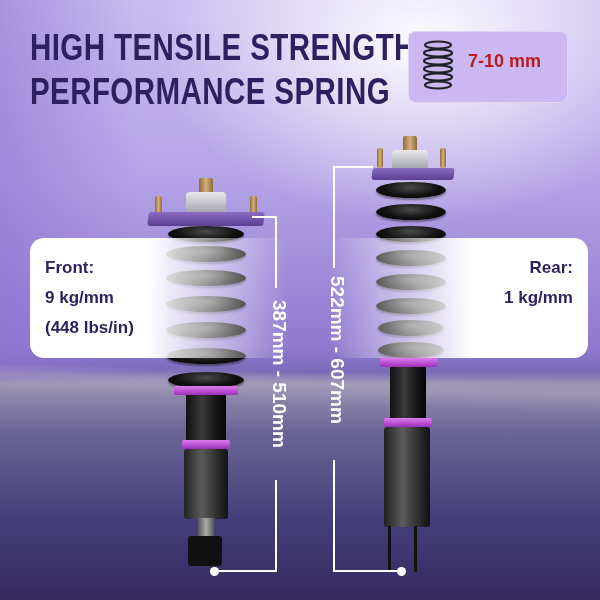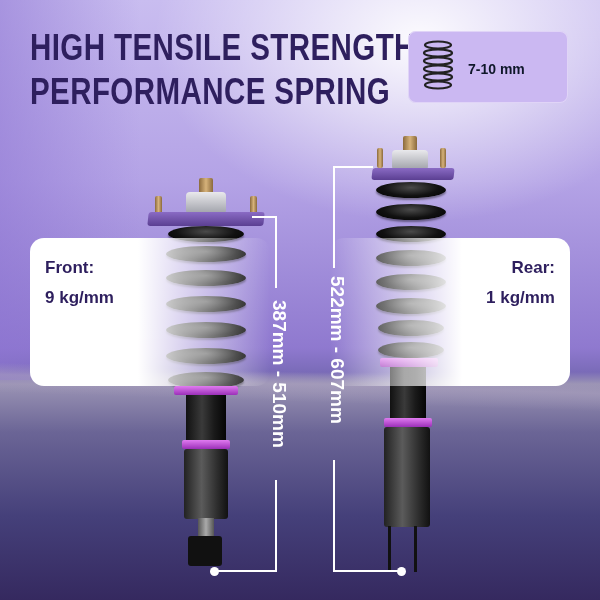--- a/index.html
+++ b/index.html
@@ -32,26 +32,26 @@
       position: absolute; left: 408px; top: 31px; width: 160px; height: 72px;
       background: #cbb8f2; border-radius: 8px;
       box-shadow: 0 0 0 1px rgba(255,255,255,0.4) inset;
     }
     .preload-card .spring-icon { position: absolute; left: 12px; top: 8px; width: 36px; height: 56px; }
     .preload-card .label {
       position: absolute; left: 60px; top: 16px; font-size: 14px; color: #3b2a6b;
       font-family: "Liberation Sans", sans-serif;
     }
     .preload-card .value {
-      position: absolute; left: 60px; top: 30px; font-size: 14px; font-weight: 700; color: #0f172a;
+      position: absolute; left: 60px; top: 20px; font-size: 18px; font-weight: 700; color: #b91c1c;
       font-family: "Liberation Sans", sans-serif;
     }
     .spec-card {
-      position: absolute; top: 238px; height: 148px; border-radius: 14px;
-      font-family: "Liberation Sans", sans-serif; font-weight: 700; color: #2e1f5e;
+      position: absolute; top: 238px; height: 120px; border-radius: 14px;
+      font-family: "Liberation Sans", sans-serif; font-weight: 700; color: #2e1f5e; padding-left: 18px;
     }
     .spec-card.front {
       left: 30px; width: 240px;
       background: linear-gradient(90deg, #ffffff 0%, #ffffff 45%, rgba(255,255,255,0.0) 100%);
     }
     .spec-card.rear {
       left: 330px; width: 240px;
       background: linear-gradient(270deg, #ffffff 0%, #ffffff 45%, rgba(255,255,255,0.0) 100%);
     }
     .spec-card .line { position: absolute; font-size: 17px; line-height: 20px; }
@@ -151,20 +151,21 @@
   <div class="body-tube" style="left:390px;top:367px;width:36px;height:52px;"></div>
   <div class="collar" style="left:384px;top:418px;width:48px;"></div>
   <div class="lower-tube" style="left:384px;top:427px;width:46px;height:100px;"></div>
   <div class="leg" style="left:388px;top:526px;width:3px;height:46px;"></div>
   <div class="leg" style="left:414px;top:526px;width:3px;height:46px;"></div>
 </div>
 
 <div class="spec-card front">
   <div class="line l1">Front:</div>
   <div class="line l2">9 kg/mm</div>
+  <div class="line l3">(448 lbs/in)</div>
 </div>
 
 <div class="spec-card rear">
   <div class="line l1">Rear:</div>
   <div class="line l2">1 kg/mm</div>
 </div>
 
 <div class="dim-line" style="left:252px;top:216px;width:24px;height:2px;"></div>
 <div class="dim-line" style="left:275px;top:216px;width:2px;height:72px;"></div>
 <div class="dim-line" style="left:275px;top:480px;width:2px;height:92px;"></div>

